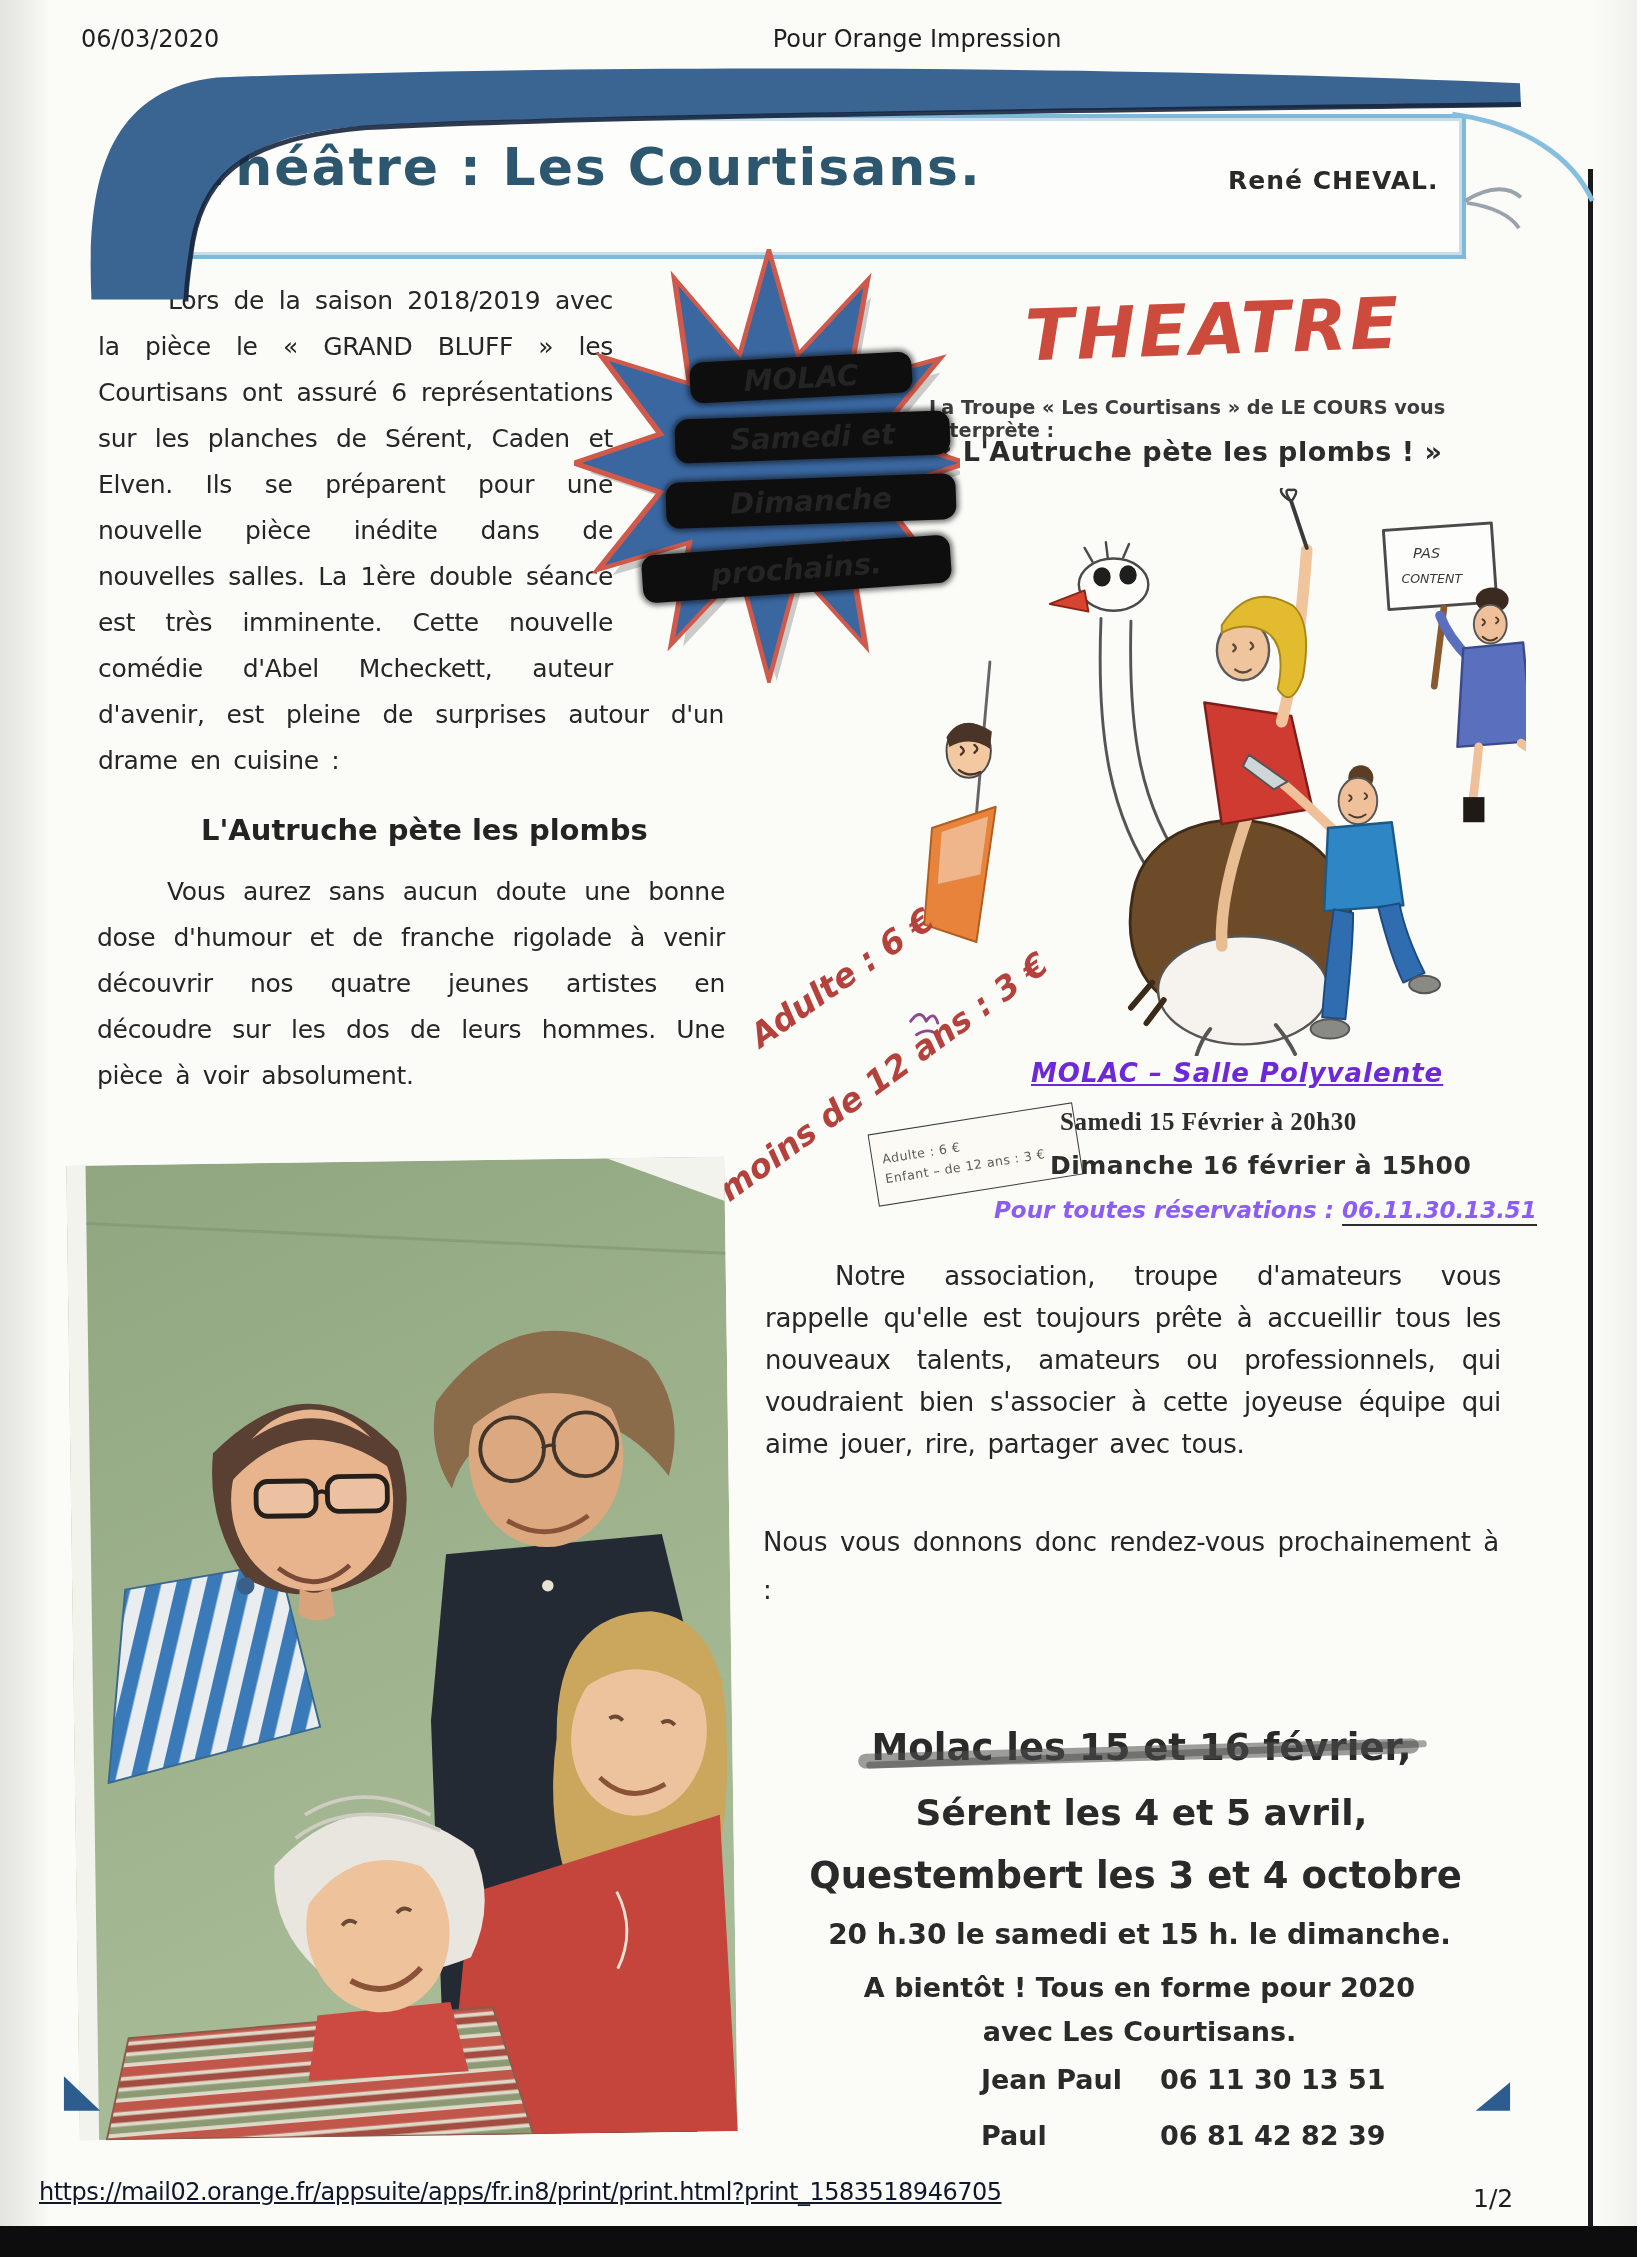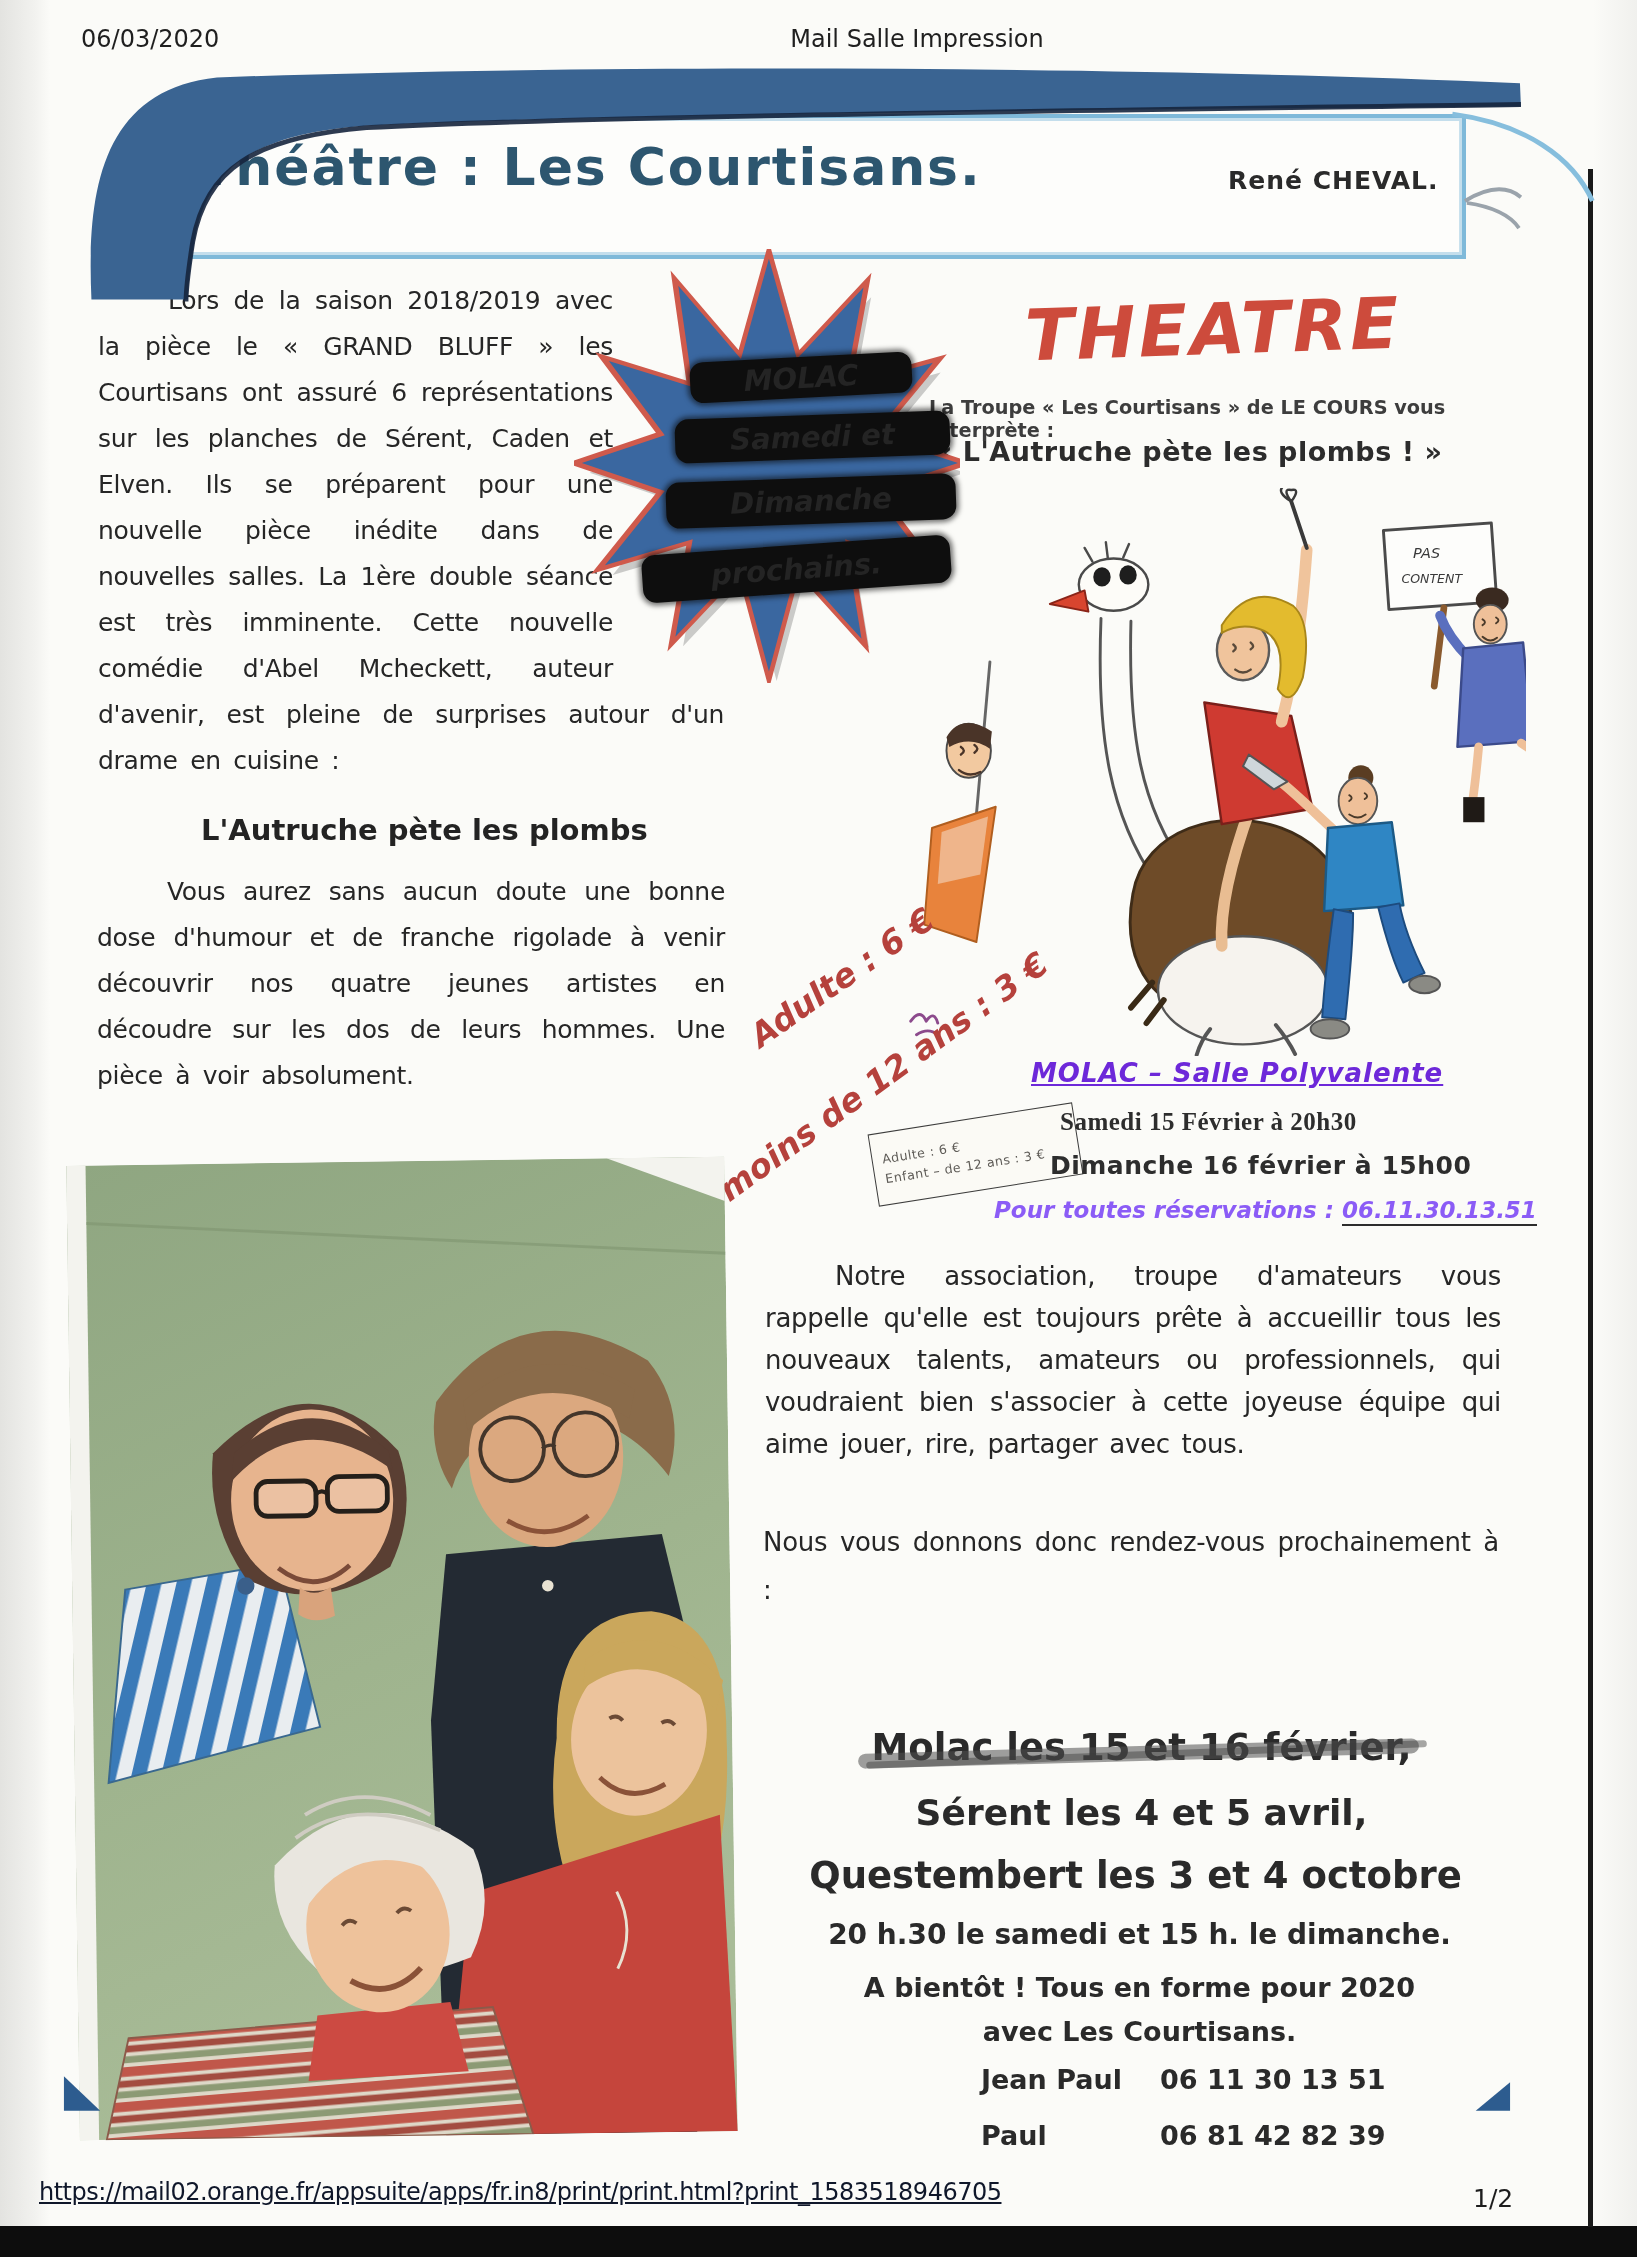--- a/index.html
+++ b/index.html
@@ -62,21 +62,21 @@
 <body>
 
 <div id="page">
 
   <div class="abs scan-right-soft"></div>
   <div class="abs scan-left"></div>
   <div class="abs scan-bottom"></div>
   <div class="abs scan-right"></div>
 
   <div class="abs hdr" style="left:81px;top:25px;">06/03/2020</div>
-  <div class="abs hdr" style="left:579px;top:25px;width:676px;text-align:center;">Mail Salle Impression</div>
+  <div class="abs hdr" style="left:579px;top:25px;width:676px;text-align:center;">Pour Orange Impression</div>
 
   <svg class="abs" style="left:48px;top:56px;z-index:3;" width="1554" height="290" viewBox="0 0 1610 300">
     <path d="M 45,252 C 40,140 55,35 175,22 C 560,8 1120,10 1525,28 L 1526,52 C 1100,55 560,60 330,72 C 215,80 165,115 152,190 C 147,222 145,240 145,252 Z" fill="#3a6492"></path>
     <path d="M 1526,50 C 1100,56 560,62 330,74 C 212,84 163,118 150,192 C 145,224 143,242 143,254" stroke="#16253d" stroke-width="5" fill="none" opacity="0.9"></path>
     <path d="M 1455,60 C 1530,70 1580,105 1600,150" stroke="#86bedd" stroke-width="5" fill="none"></path>
     <path d="M 1468,150 q 36,-22 58,-4 M 1470,152 q 40,6 54,26" stroke="#9aa3ab" stroke-width="4" fill="none"></path>
   </svg>
   <div class="abs mast-box"></div>
   <div class="abs mast-title">Théâtre : Les Courtisans.</div>
   <div class="abs mast-author">René CHEVAL.</div>

